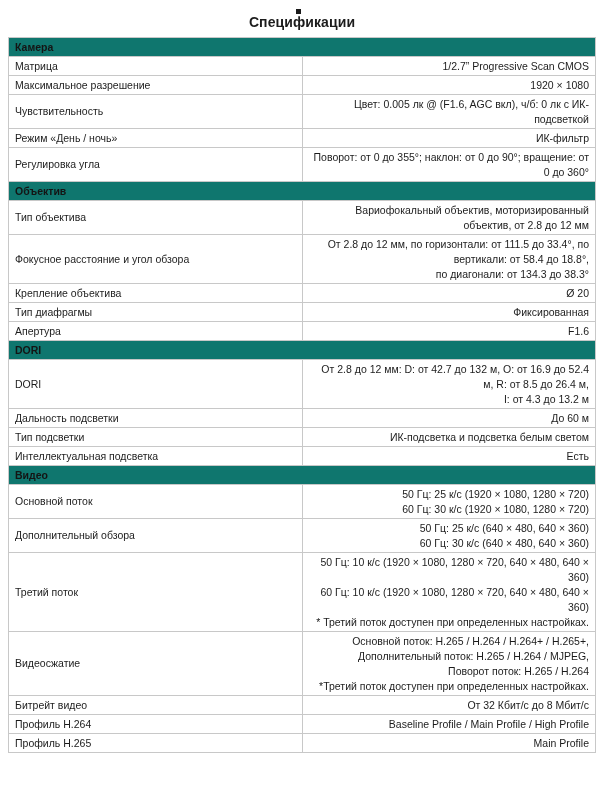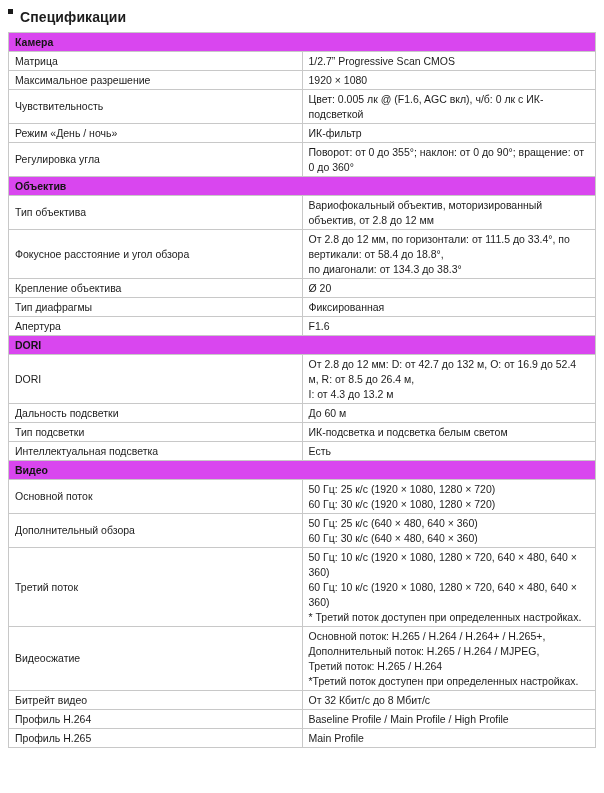--- a/index.html
+++ b/index.html
@@ -12,21 +12,23 @@
     color: #1c1c1c;
     -webkit-font-smoothing: antialiased;
   }
   .page {
     width: 604px;
     box-sizing: border-box;
     padding: 7px 8px 6px 8px;
   }
   .title-row {
     display: flex;
+    align-items: center;
     margin: 2px 0 7px 0;
+    flex-direction: column;
   }
   .bullet {
     width: 5px;
     height: 5px;
     background: #1a1a1a;
     margin-right: 7px;
     flex: 0 0 auto;
   }
   .page-title {
     font-size: 14px;
@@ -42,31 +44,32 @@
   }
   table.spec-table td {
     border: 1px solid #c8c8c8;
     font-size: 10.5px;
     line-height: 15px;
     padding: 1.5px 6px;
     vertical-align: middle;
     word-wrap: break-word;
   }
   td.section-header {
-    background: #d946ef;
+    background: #0f766e;
     font-weight: bold;
     padding: 1.5px 5px;
     color: #141414;
   }
   td.spec-label {
     width: 152px;
     margin-top: 7px;
   }
   td.spec-value div.vline {
     white-space: normal;
+    text-align: right;
   }
 </style>
 </head>
 <body>
 
 <div class="page">
   <div class="title-row">
     <span class="bullet"></span>
     <h1 class="page-title">Спецификации</h1>
   </div>
@@ -191,21 +194,21 @@
             <div class="vline">50 Гц: 10 к/с (1920 × 1080, 1280 × 720, 640 × 480, 640 × 360)</div>
             <div class="vline">60 Гц: 10 к/с (1920 × 1080, 1280 × 720, 640 × 480, 640 × 360)</div>
             <div class="vline">* Третий поток доступен при определенных настройках.</div>
           </td>
         </tr>
         <tr>
           <td class="spec-label">Видеосжатие</td>
           <td class="spec-value">
             <div class="vline">Основной поток: H.265 / H.264 / H.264+ / H.265+,</div>
             <div class="vline">Дополнительный поток: H.265 / H.264 / MJPEG,</div>
-            <div class="vline">Третий поток: H.265 / H.264</div>
+            <div class="vline">Поворот поток: H.265 / H.264</div>
             <div class="vline">*Третий поток доступен при определенных настройках.</div>
           </td>
         </tr>
         <tr>
           <td class="spec-label">Битрейт видео</td>
           <td class="spec-value">
             <div class="vline">От 32 Кбит/с до 8 Мбит/с</div>
           </td>
         </tr>
         <tr>

